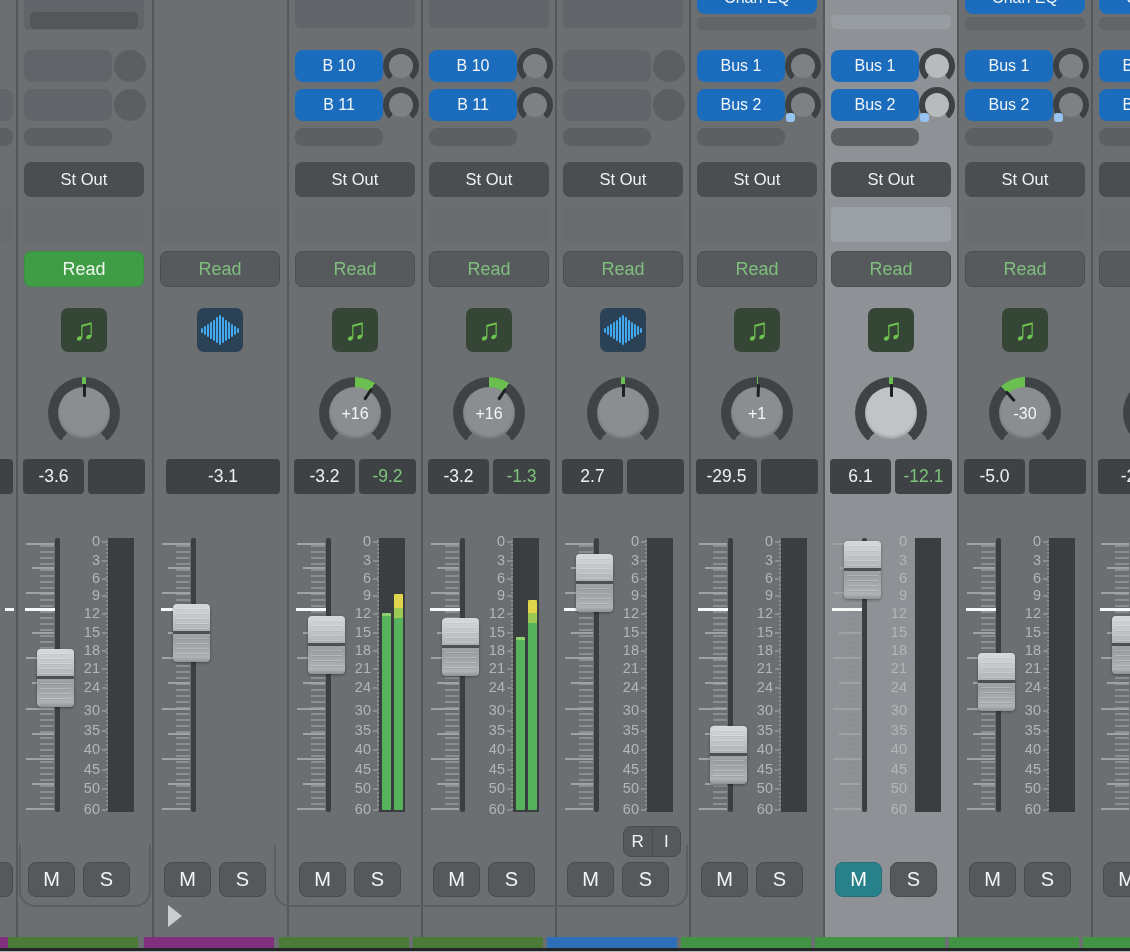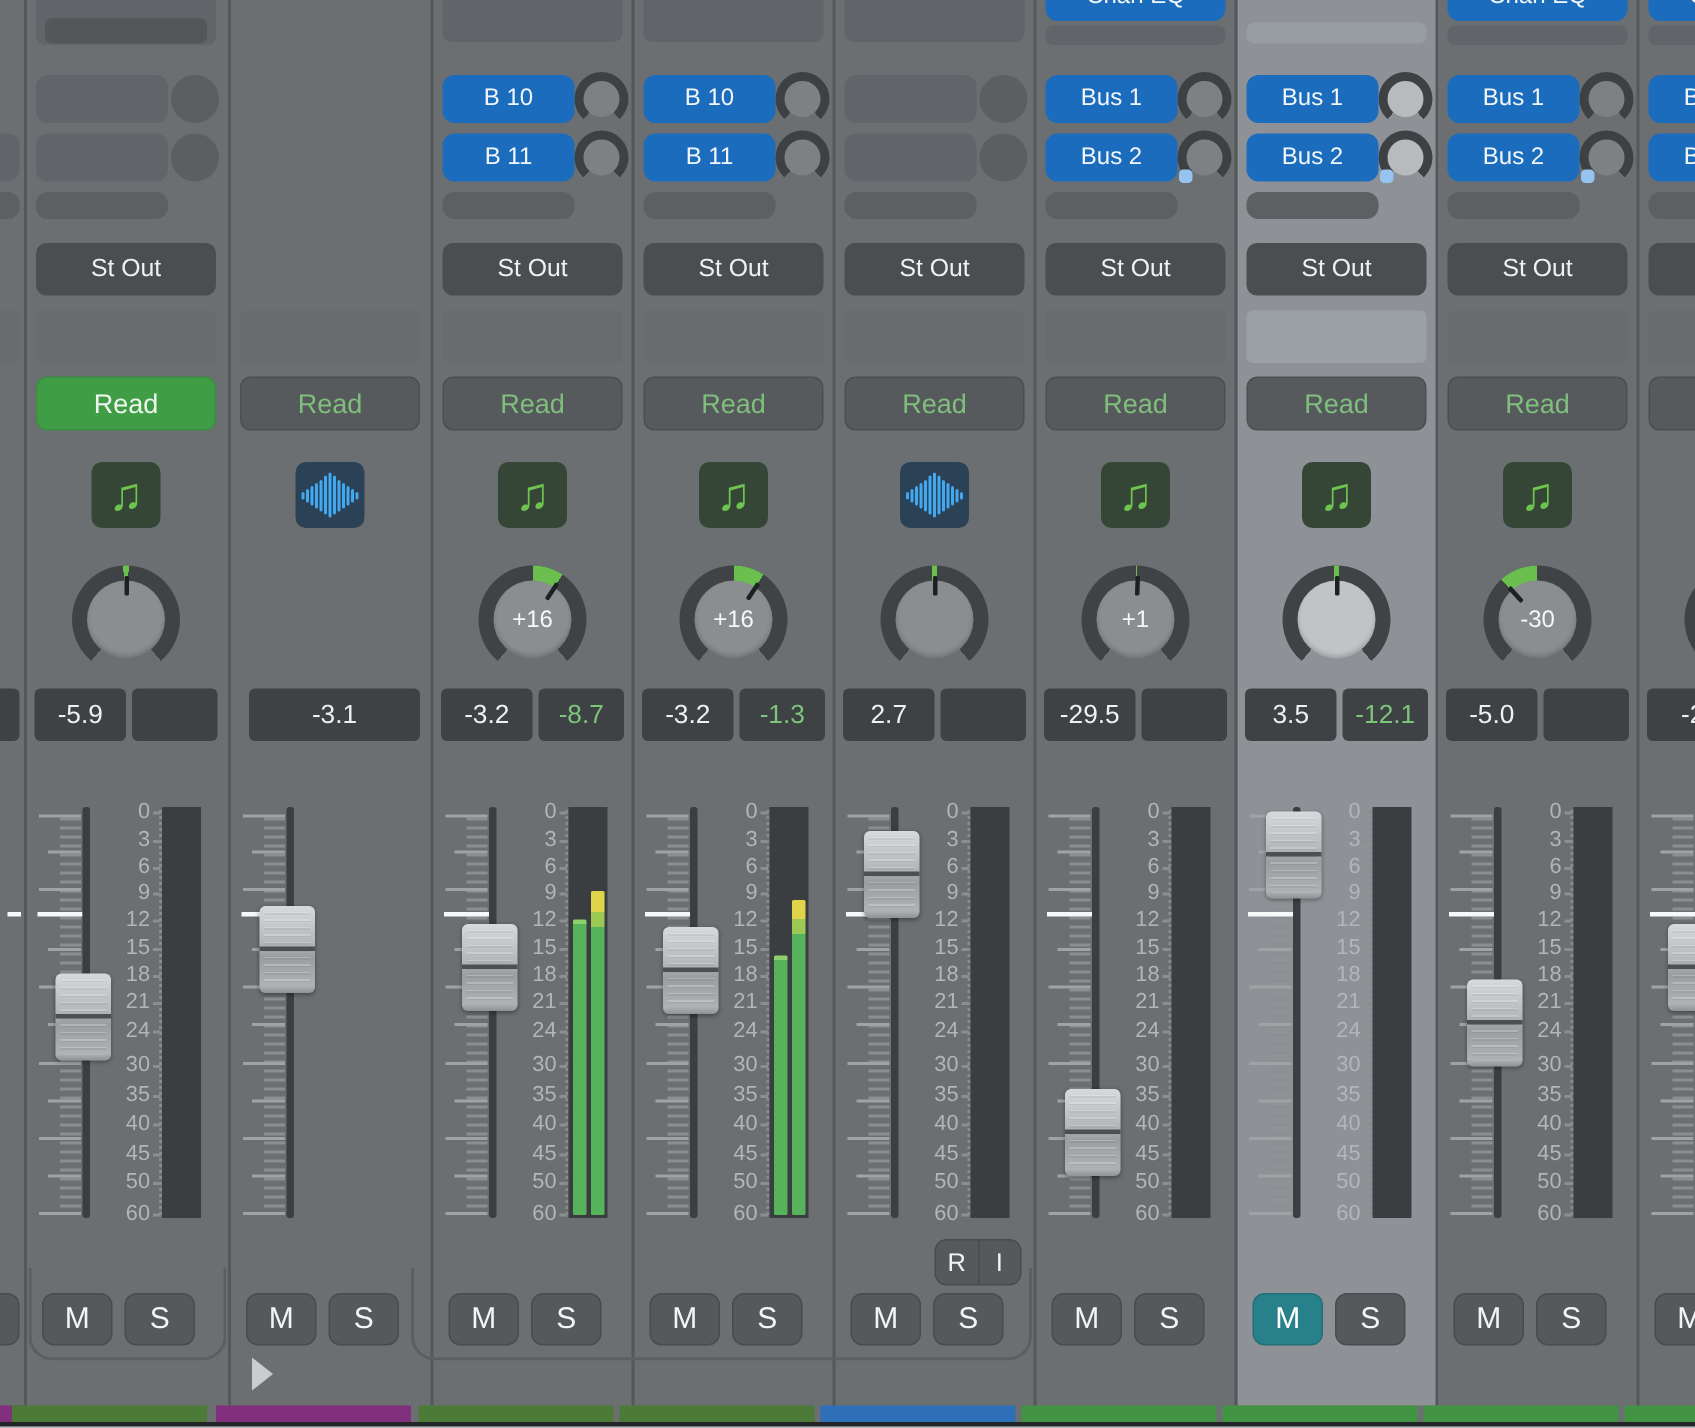--- a/index.html
+++ b/index.html
@@ -91,21 +91,21 @@
       <div class="iconbox midi abs" style="left: 43px; top: 308px; width: 46px; height: 44px;">
         <span class="note-glyph">♫</span>
       </div>
       <div class=" abs" style="left: 30px; top: 377px; width: 72px; height: 72px;">
         <div class="knob-ring abs" style="left: 0px; top: 0px; width: 72px; height: 72px; background: conic-gradient(from 180deg, transparent 0deg, transparent 40deg, rgb(63, 67, 70) 40deg, rgb(63, 67, 70) 320deg, transparent 320deg);"></div>
         <div class="knob-ring abs" style="left: 0px; top: 0px; width: 72px; height: 72px; background: conic-gradient(from -3deg, rgb(106, 191, 79) 0deg, rgb(106, 191, 79) 6deg, transparent 6deg);"></div>
         <div class="knob-face abs" style="left: 10px; top: 10px; width: 52px; height: 52px; background: rgb(138, 142, 145); box-shadow: rgba(0, 0, 0, 0.18) 0px -2px 3px inset;"></div>
         <div class="pointer" style="left: 34.5px; top: 7px; height: 13px; transform-origin: 1.5px 29px; transform: rotate(0deg);"></div>
       </div>
       <div class="pan-text abs" style="left: 26px; top: 405px; width: 80px; height: 18px;"></div>
-      <div class="valbox abs" style="left: 5px; top: 459px; width: 61px; height: 35px;">-5.9</div>
+      <div class="valbox abs" style="left: 5px; top: 459px; width: 61px; height: 35px;">-3.6</div>
       <div class="valbox green abs" style="left: 70px; top: 459px; width: 57px; height: 35px;"></div>
       <div class="tick short abs" style="left: 22px; top: 545px; width: 14px; height: 2px;"></div>
       <div class="tick short abs" style="left: 22px; top: 551px; width: 14px; height: 2px;"></div>
       <div class="tick short abs" style="left: 22px; top: 557px; width: 14px; height: 2px;"></div>
       <div class="tick short abs" style="left: 22px; top: 563px; width: 14px; height: 2px;"></div>
       <div class="tick short abs" style="left: 22px; top: 569px; width: 14px; height: 2px;"></div>
       <div class="tick short abs" style="left: 22px; top: 575px; width: 14px; height: 2px;"></div>
       <div class="tick short abs" style="left: 22px; top: 581px; width: 14px; height: 2px;"></div>
       <div class="tick short abs" style="left: 22px; top: 587px; width: 14px; height: 2px;"></div>
       <div class="tick short abs" style="left: 22px; top: 593px; width: 14px; height: 2px;"></div>
@@ -298,21 +298,21 @@
         <span class="note-glyph">♫</span>
       </div>
       <div class=" abs" style="left: 30px; top: 377px; width: 72px; height: 72px;">
         <div class="knob-ring abs" style="left: 0px; top: 0px; width: 72px; height: 72px; background: conic-gradient(from 180deg, transparent 0deg, transparent 40deg, rgb(63, 67, 70) 40deg, rgb(63, 67, 70) 320deg, transparent 320deg);"></div>
         <div class="knob-ring abs" style="left: 0px; top: 0px; width: 72px; height: 72px; background: conic-gradient(rgb(106, 191, 79) 0deg, rgb(106, 191, 79) 33.75deg, transparent 33.75deg);"></div>
         <div class="knob-face abs" style="left: 10px; top: 10px; width: 52px; height: 52px; background: rgb(138, 142, 145); box-shadow: rgba(0, 0, 0, 0.18) 0px -2px 3px inset;"></div>
         <div class="pointer" style="left: 34.5px; top: 7px; height: 13px; transform-origin: 1.5px 29px; transform: rotate(33.75deg);"></div>
       </div>
       <div class="pan-text abs" style="left: 26px; top: 405px; width: 80px; height: 18px;">+16</div>
       <div class="valbox abs" style="left: 5px; top: 459px; width: 61px; height: 35px;">-3.2</div>
-      <div class="valbox green abs" style="left: 70px; top: 459px; width: 57px; height: 35px;">-8.7</div>
+      <div class="valbox green abs" style="left: 70px; top: 459px; width: 57px; height: 35px;">-9.2</div>
       <div class="tick short abs" style="left: 22px; top: 545px; width: 14px; height: 2px;"></div>
       <div class="tick short abs" style="left: 22px; top: 551px; width: 14px; height: 2px;"></div>
       <div class="tick short abs" style="left: 22px; top: 557px; width: 14px; height: 2px;"></div>
       <div class="tick short abs" style="left: 22px; top: 563px; width: 14px; height: 2px;"></div>
       <div class="tick short abs" style="left: 22px; top: 569px; width: 14px; height: 2px;"></div>
       <div class="tick short abs" style="left: 22px; top: 575px; width: 14px; height: 2px;"></div>
       <div class="tick short abs" style="left: 22px; top: 581px; width: 14px; height: 2px;"></div>
       <div class="tick short abs" style="left: 22px; top: 587px; width: 14px; height: 2px;"></div>
       <div class="tick short abs" style="left: 22px; top: 593px; width: 14px; height: 2px;"></div>
       <div class="tick short abs" style="left: 22px; top: 599px; width: 14px; height: 2px;"></div>
@@ -804,21 +804,21 @@
       <div class="iconbox midi abs" style="left: 43px; top: 308px; width: 46px; height: 44px;">
         <span class="note-glyph">♫</span>
       </div>
       <div class=" abs" style="left: 30px; top: 377px; width: 72px; height: 72px;">
         <div class="knob-ring abs" style="left: 0px; top: 0px; width: 72px; height: 72px; background: conic-gradient(from 180deg, transparent 0deg, transparent 40deg, rgb(63, 67, 70) 40deg, rgb(63, 67, 70) 320deg, transparent 320deg);"></div>
         <div class="knob-ring abs" style="left: 0px; top: 0px; width: 72px; height: 72px; background: conic-gradient(from -3deg, rgb(106, 191, 79) 0deg, rgb(106, 191, 79) 6deg, transparent 6deg);"></div>
         <div class="knob-face abs" style="left: 10px; top: 10px; width: 52px; height: 52px; background: rgb(192, 196, 199); box-shadow: rgba(0, 0, 0, 0.18) 0px -2px 3px inset;"></div>
         <div class="pointer" style="left: 34.5px; top: 7px; height: 13px; transform-origin: 1.5px 29px; transform: rotate(0deg);"></div>
       </div>
       <div class="pan-text abs" style="left: 26px; top: 405px; width: 80px; height: 18px;"></div>
-      <div class="valbox abs" style="left: 5px; top: 459px; width: 61px; height: 35px;">3.5</div>
+      <div class="valbox abs" style="left: 5px; top: 459px; width: 61px; height: 35px;">6.1</div>
       <div class="valbox green abs" style="left: 70px; top: 459px; width: 57px; height: 35px;">-12.1</div>
       <div class="tick short abs" style="left: 22px; top: 545px; width: 14px; height: 2px;"></div>
       <div class="tick short abs" style="left: 22px; top: 551px; width: 14px; height: 2px;"></div>
       <div class="tick short abs" style="left: 22px; top: 557px; width: 14px; height: 2px;"></div>
       <div class="tick short abs" style="left: 22px; top: 563px; width: 14px; height: 2px;"></div>
       <div class="tick short abs" style="left: 22px; top: 569px; width: 14px; height: 2px;"></div>
       <div class="tick short abs" style="left: 22px; top: 575px; width: 14px; height: 2px;"></div>
       <div class="tick short abs" style="left: 22px; top: 581px; width: 14px; height: 2px;"></div>
       <div class="tick short abs" style="left: 22px; top: 587px; width: 14px; height: 2px;"></div>
       <div class="tick short abs" style="left: 22px; top: 593px; width: 14px; height: 2px;"></div>

